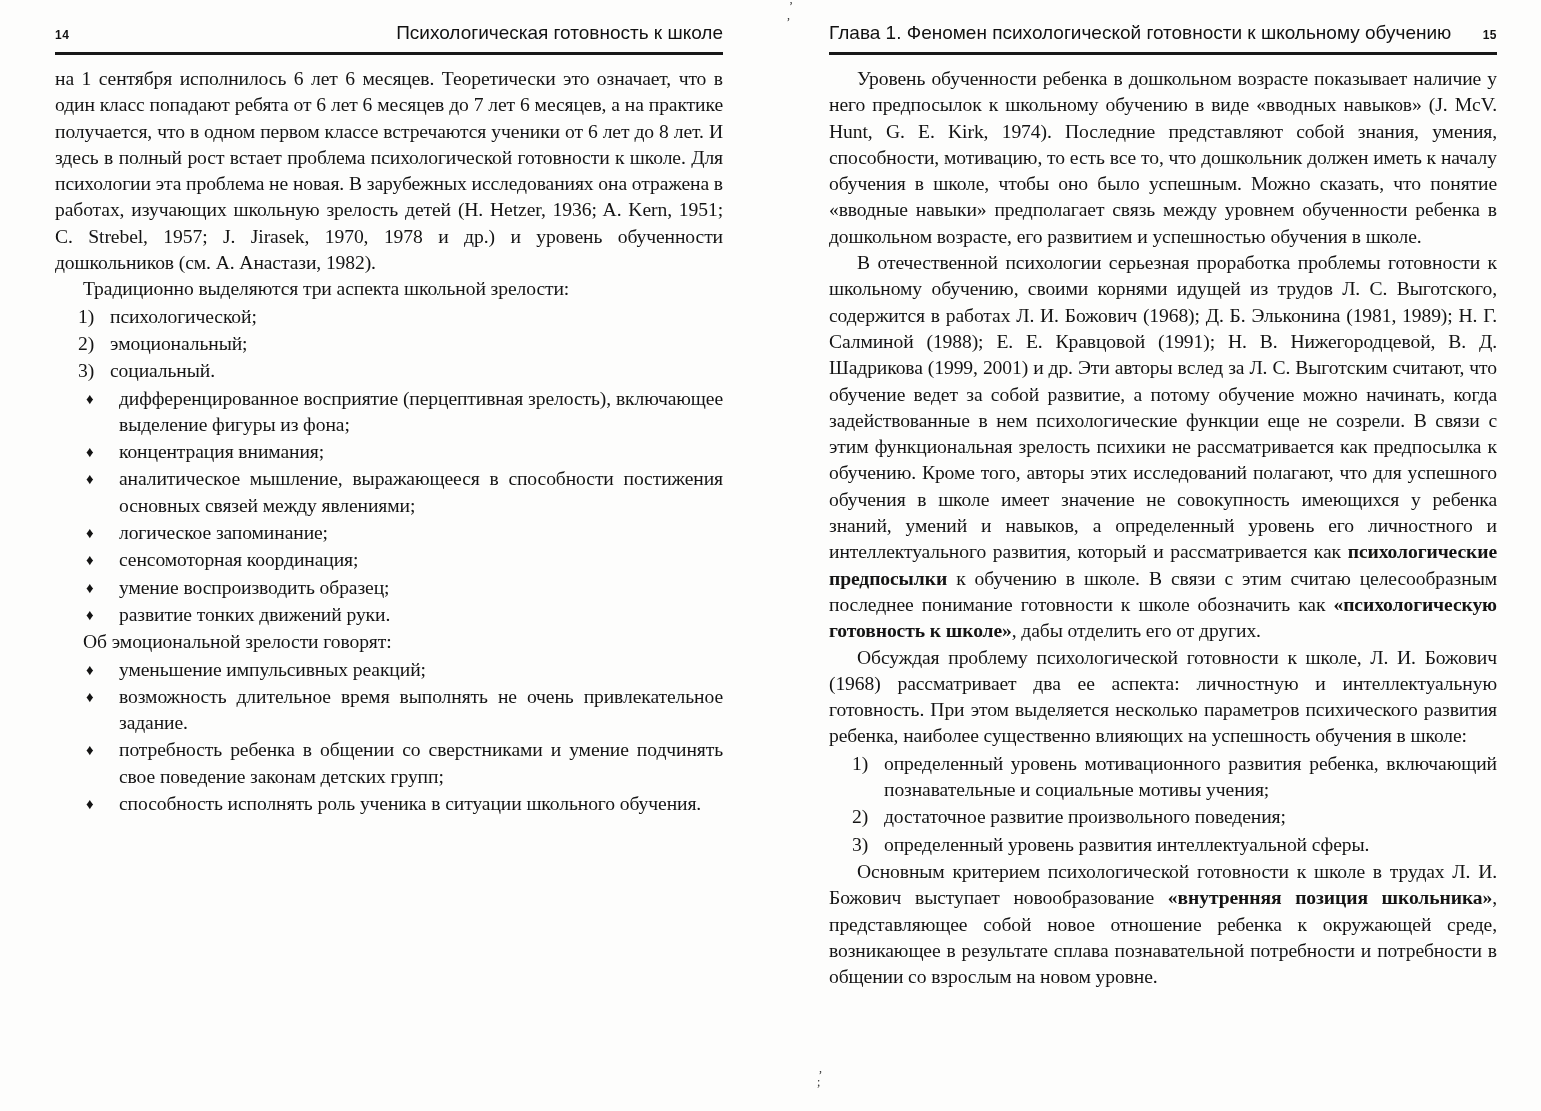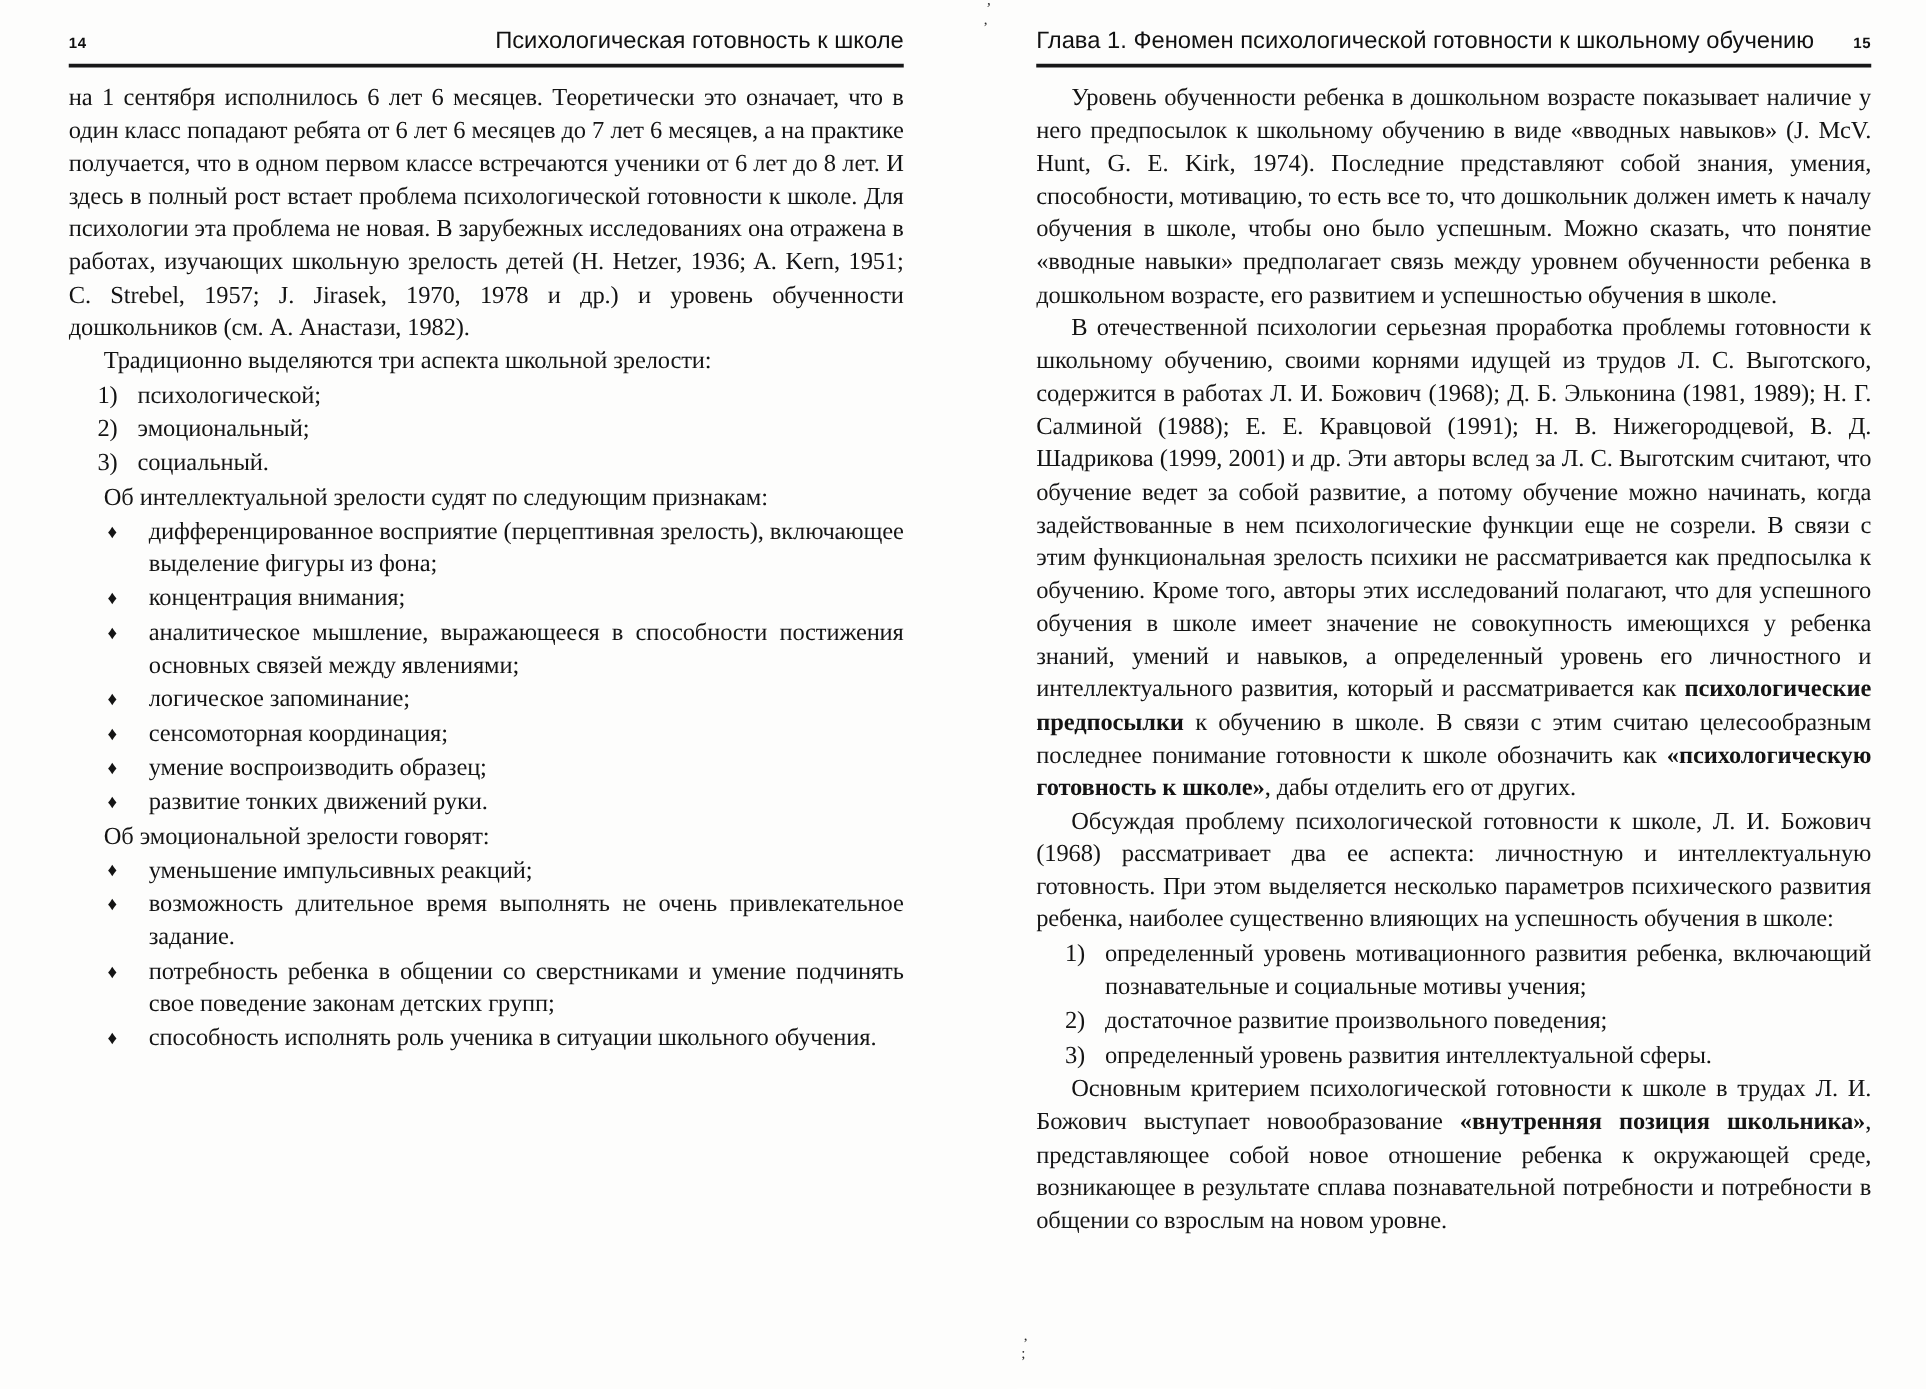--- a/index.html
+++ b/index.html
@@ -67,21 +67,20 @@
           <span class="item-text"><span>психологической;</span></span>
         </div>
         <div class="list-item num-item">
           <span class="marker">2)</span>
           <span class="item-text"><span>эмоциональный;</span></span>
         </div>
         <div class="list-item num-item">
           <span class="marker">3)</span>
           <span class="item-text"><span>социальный.</span></span>
         </div>
-        <p class="para indent"><span>Об </span><span class="seg-i">интеллектуальной зрелости</span><span> судят по следующим признакам:</span></p>
         <div class="list-item bullet-item">
           <span class="marker">♦</span>
           <span class="item-text"><span>дифференцированное восприятие (перцептивная зрелость), включающее выделение фигуры из фона;</span></span>
         </div>
         <div class="list-item bullet-item">
           <span class="marker">♦</span>
           <span class="item-text"><span>концентрация внимания;</span></span>
         </div>
         <div class="list-item bullet-item">
           <span class="marker">♦</span>

